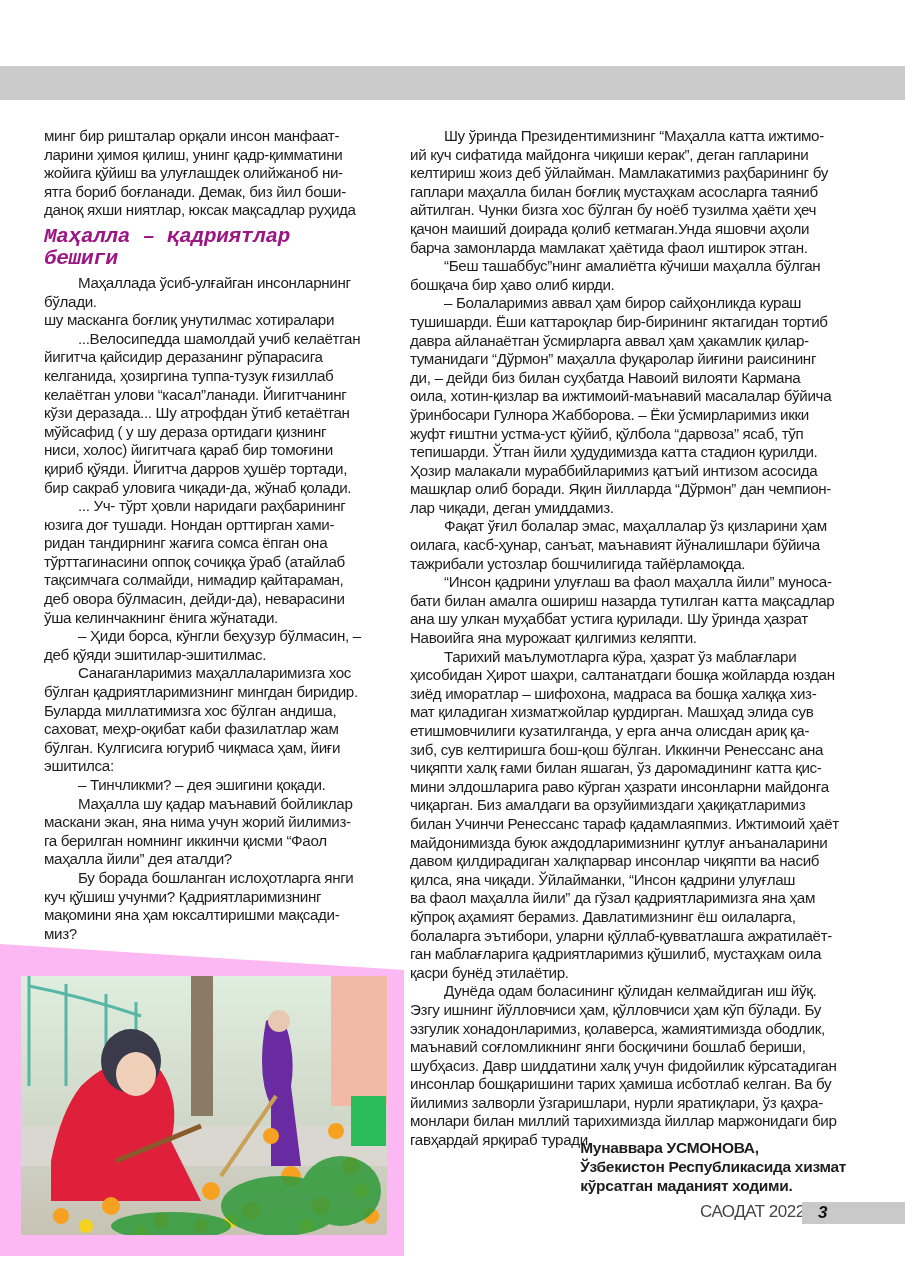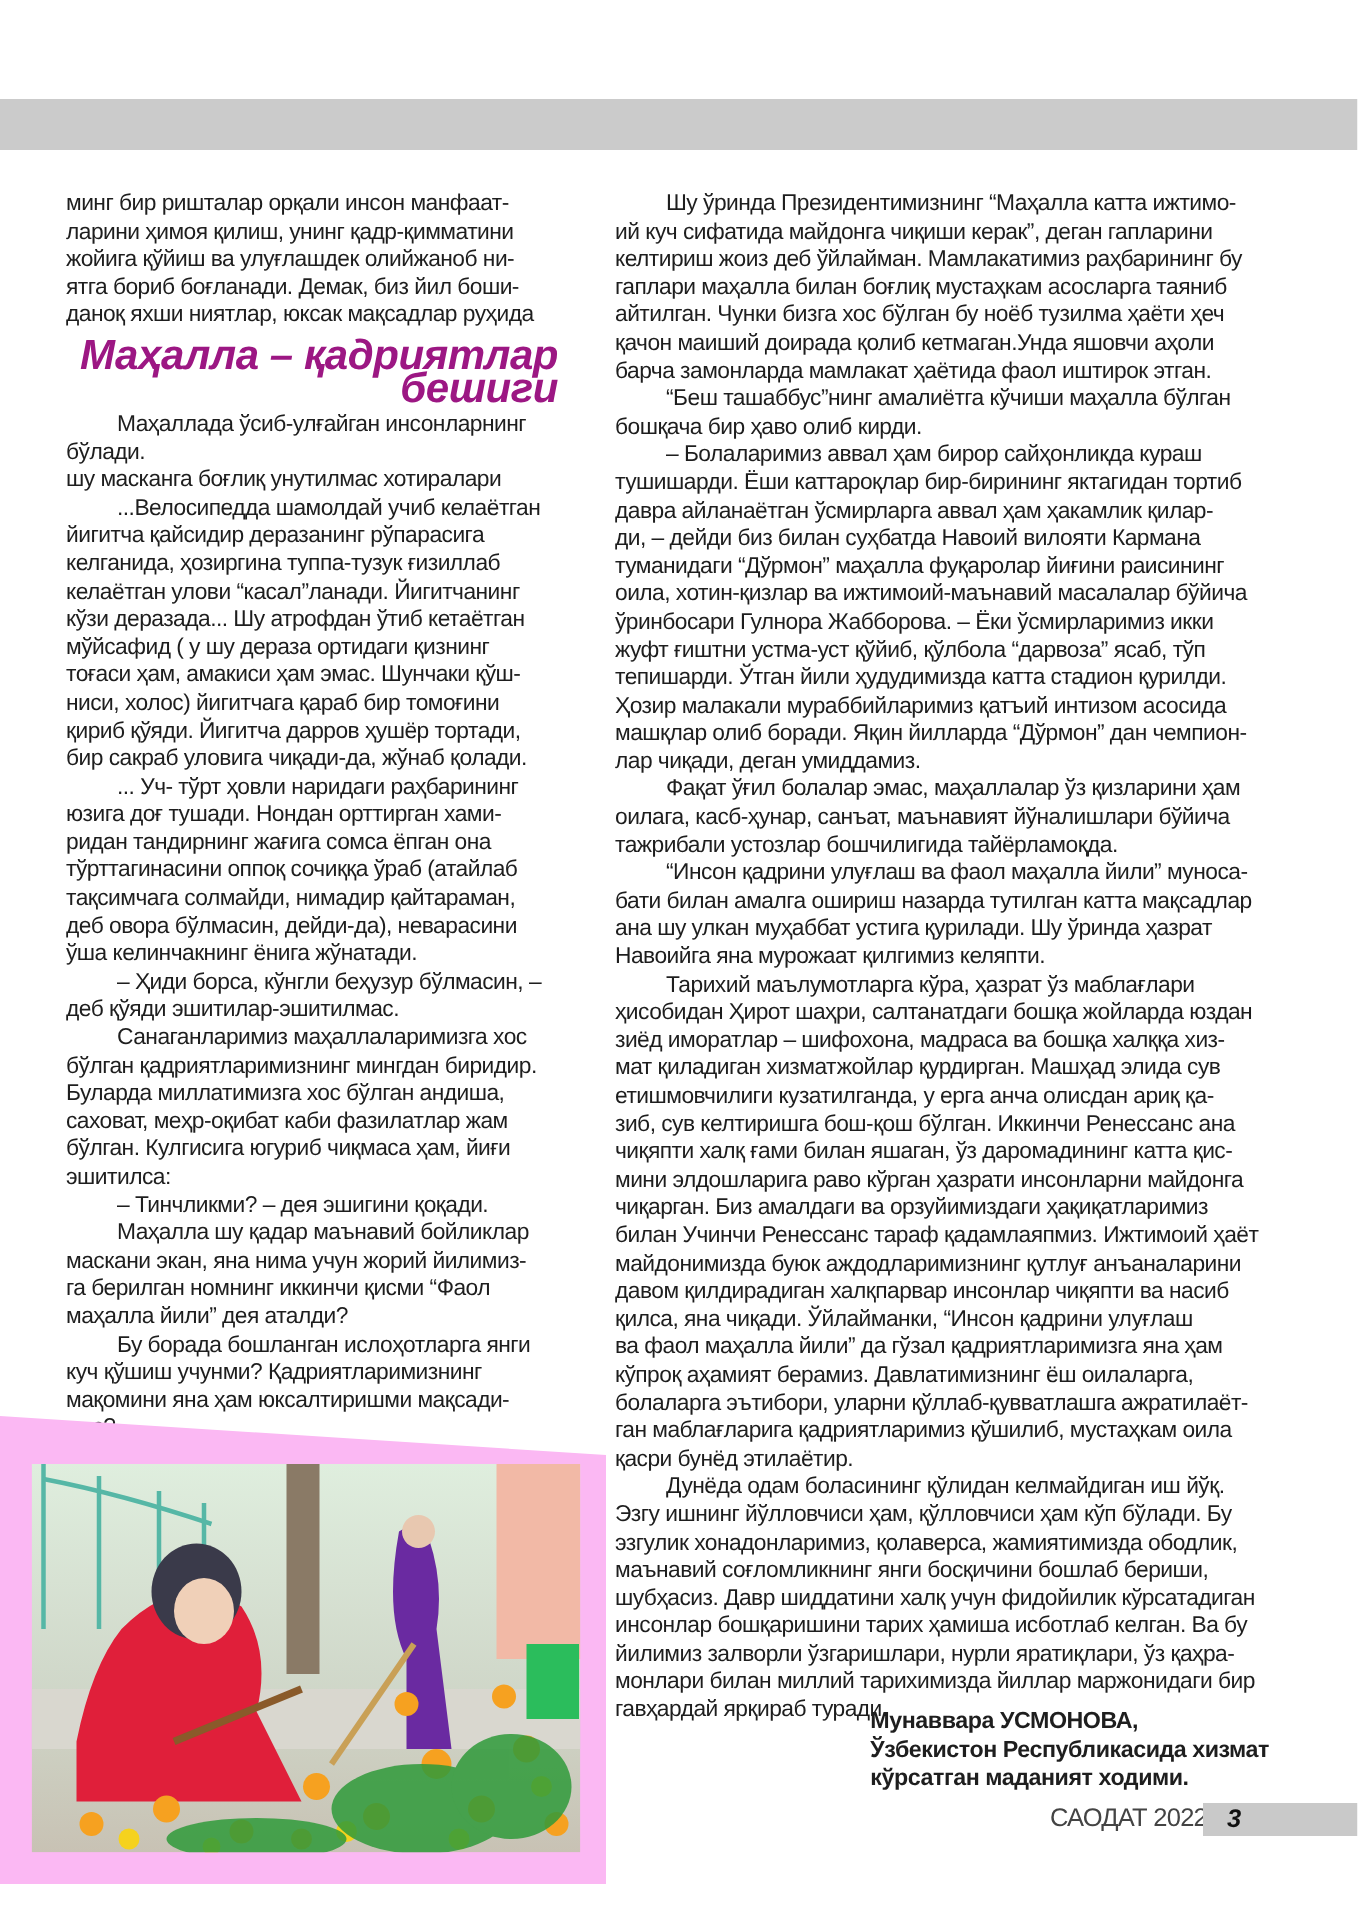--- a/index.html
+++ b/index.html
@@ -4,22 +4,22 @@
 <style>
   html,body{margin:0;padding:0;}
   body{width:905px;height:1280px;position:relative;background:#ffffff;overflow:hidden;
        font-family:"Liberation Sans", sans-serif;color:#1e1e1e;}
   .top-band{position:absolute;left:0;top:66px;width:905px;height:34px;background:#cbcbcb;}
   .col{position:absolute;font-size:15.2px;line-height:18.6px;letter-spacing:-0.35px;}
   .col-left{left:44px;top:127px;width:328px;}
   .col-right{left:410px;top:127px;width:440px;}
   .line{white-space:nowrap;display:block;height:18.6px;}
   .ind{padding-left:34px;}
-  .title{font-family:Liberation Sans, sans-serif;font-style:italic;font-weight:bold;color:#9c1783;
-         font-size:28px;line-height:22px;text-align:right;margin:6px 0 4px 0;letter-spacing:-0.3px;}
+  .title{font-family:Liberation Mono, monospace;font-style:italic;font-weight:bold;color:#9c1783;
+         font-size:21px;line-height:22px;text-align:left;margin:6px 0 4px 0;letter-spacing:-0.3px;}
   .pink-panel{position:absolute;left:0;top:944px;width:404px;height:312px;background:#fbb8f3;
          clip-path:polygon(0 0,100% 26px,100% 100%,0 100%);}
   .photo{position:absolute;left:21px;top:976px;width:366px;height:259px;overflow:hidden;}
   .sig{position:absolute;right:59px;top:1138px;text-align:left;font-weight:bold;font-size:15.5px;line-height:19px;letter-spacing:-0.3px;}
   .folio{position:absolute;left:700px;top:1202px;font-size:17px;color:#444;letter-spacing:-0.5px;font-family:"Liberation Sans", sans-serif;}
   .folio-box{position:absolute;left:802px;top:1202px;width:103px;height:22px;background:#c9c9c9;}
   .page-num{position:absolute;left:818px;top:1203px;font-weight:bold;font-style:italic;font-size:17px;color:#111;}
 </style>
 </head>
 <body>
@@ -41,21 +41,20 @@
   <div id="left-body">
       <span class="line ind">Маҳаллада ўсиб-улғайган инсонларнинг</span>
       <span class="line">бўлади.</span>
       <span class="line">шу масканга боғлиқ унутилмас хотиралари</span>
       <span class="line ind">...Велосипедда шамолдай учиб келаётган</span>
       <span class="line">йигитча қайсидир деразанинг рўпарасига</span>
       <span class="line">келганида, ҳозиргина туппа-тузук ғизиллаб</span>
       <span class="line">келаётган улови “касал”ланади. Йигитчанинг</span>
       <span class="line">кўзи деразада... Шу атрофдан ўтиб кетаётган</span>
       <span class="line">мўйсафид ( у шу дераза ортидаги қизнинг</span>
-      <span class="line">тоғаси ҳам, амакиси ҳам эмас. Шунчаки қўш-</span>
       <span class="line">ниси, холос) йигитчага қараб бир томоғини</span>
       <span class="line">қириб қўяди. Йигитча дарров ҳушёр тортади,</span>
       <span class="line">бир сакраб уловига чиқади-да, жўнаб қолади.</span>
       <span class="line ind">... Уч- тўрт ҳовли наридаги раҳбарининг</span>
       <span class="line">юзига доғ тушади. Нондан орттирган хами-</span>
       <span class="line">ридан тандирнинг жағига сомса ёпган она</span>
       <span class="line">тўрттагинасини оппоқ сочиққа ўраб (атайлаб</span>
       <span class="line">тақсимчага солмайди, нимадир қайтараман,</span>
       <span class="line">деб овора бўлмасин, дейди-да), неварасини</span>
       <span class="line">ўша келинчакнинг ёнига жўнатади.</span>
@@ -86,22 +85,22 @@
       <span class="line">келтириш жоиз деб ўйлайман. Мамлакатимиз раҳбарининг бу</span>
       <span class="line">гаплари  маҳалла  билан боғлиқ мустаҳкам асосларга таяниб</span>
       <span class="line">айтилган. Чунки  бизга хос бўлган бу ноёб тузилма ҳаёти  ҳеч</span>
       <span class="line">қачон маиший доирада қолиб кетмаган.Унда яшовчи аҳоли</span>
       <span class="line">барча замонларда мамлакат ҳаётида фаол иштирок этган.</span>
       <span class="line ind">“Беш ташаббус”нинг амалиётга кўчиши маҳалла бўлган</span>
       <span class="line">бошқача бир ҳаво олиб кирди.</span>
       <span class="line ind">– Болаларимиз аввал ҳам бирор сайҳонликда кураш</span>
       <span class="line">тушишарди. Ёши каттароқлар бир-бирининг яктагидан тортиб</span>
       <span class="line">давра айланаётган ўсмирларга аввал ҳам ҳакамлик қилар-</span>
+      <span class="line">туманидаги “Дўрмон” маҳалла  фуқаролар йиғини раисининг</span>
       <span class="line">ди, – дейди биз билан суҳбатда Навоий вилояти Кармана</span>
-      <span class="line">туманидаги “Дўрмон” маҳалла  фуқаролар йиғини раисининг</span>
       <span class="line">оила, хотин-қизлар ва ижтимоий-маънавий масалалар бўйича</span>
       <span class="line">ўринбосари Гулнора Жабборова. – Ёки ўсмирларимиз икки</span>
       <span class="line">жуфт ғиштни устма-уст қўйиб, қўлбола “дарвоза” ясаб, тўп</span>
       <span class="line">тепишарди. Ўтган йили ҳудудимизда катта стадион қурилди.</span>
       <span class="line">Ҳозир малакали мураббийларимиз қатъий интизом асосида</span>
       <span class="line">машқлар олиб боради. Яқин йилларда “Дўрмон” дан чемпион-</span>
       <span class="line">лар чиқади, деган умиддамиз.</span>
       <span class="line ind">Фақат ўғил болалар эмас, маҳаллалар ўз қизларини ҳам</span>
       <span class="line">оилага, касб-ҳунар, санъат, маънавият йўналишлари бўйича</span>
       <span class="line">тажрибали устозлар бошчилигида тайёрламоқда.</span>

